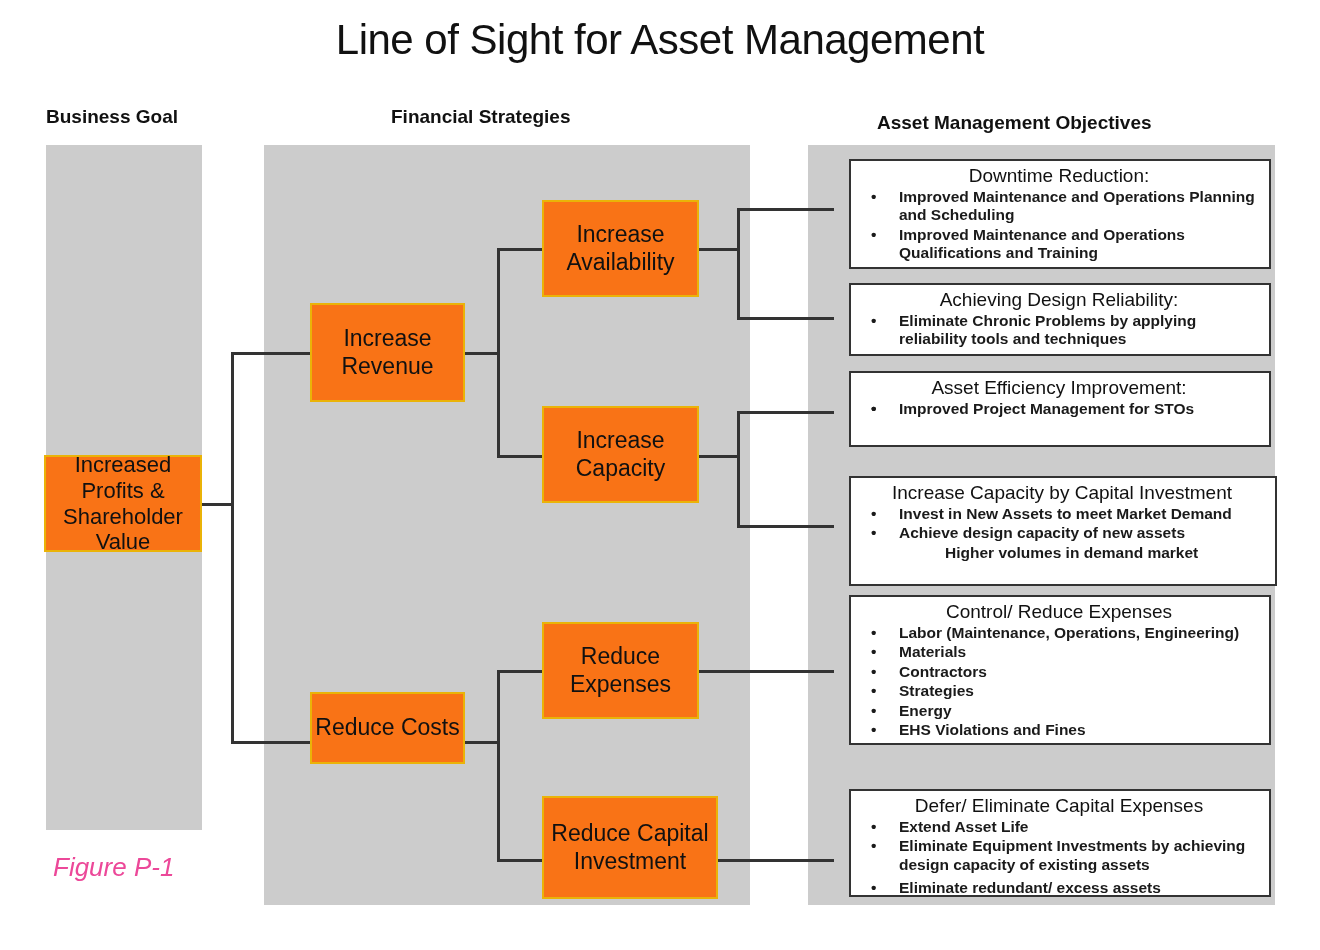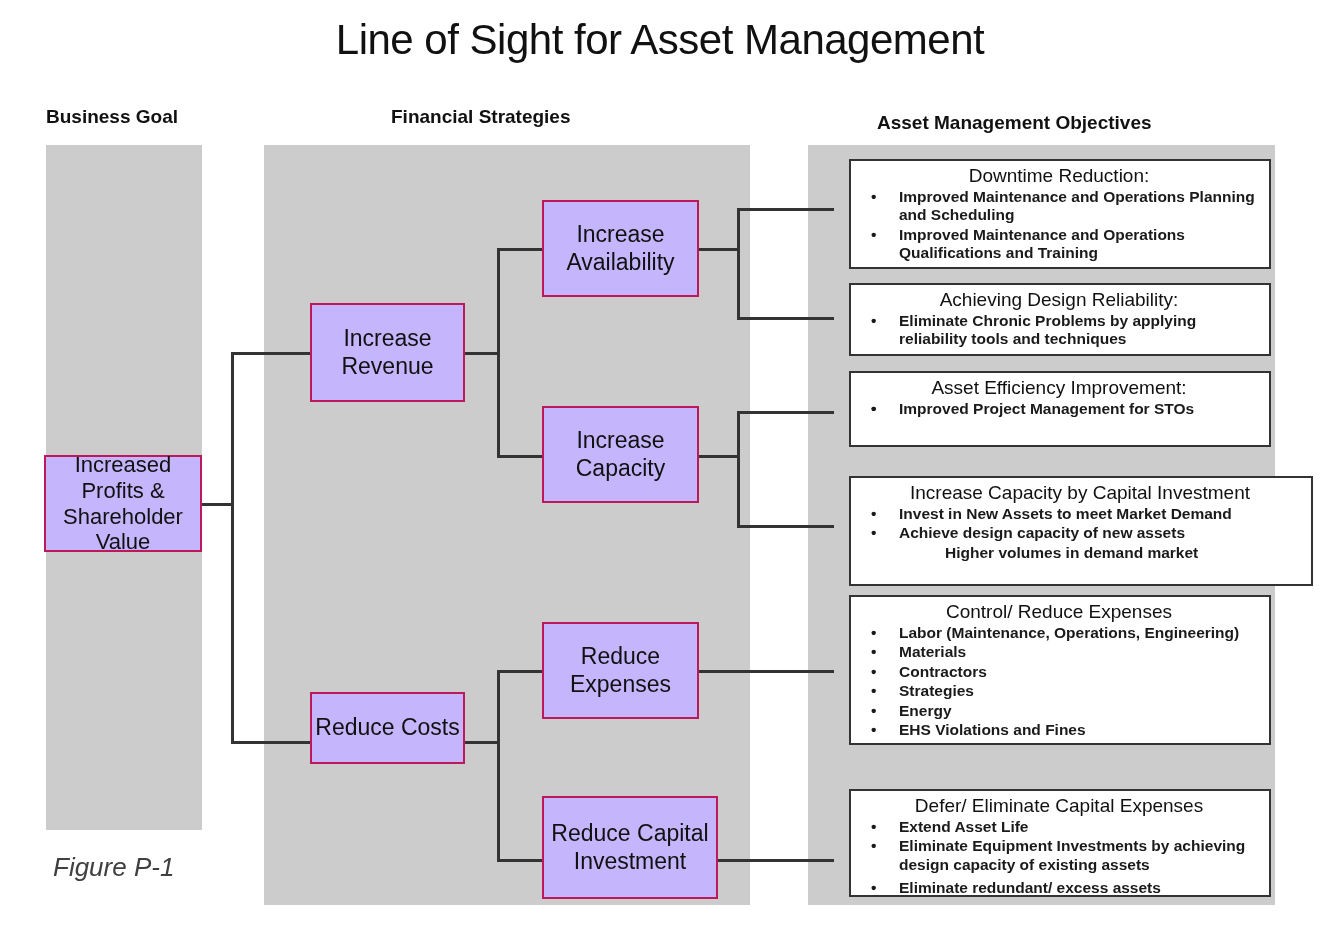--- a/index.html
+++ b/index.html
@@ -44,22 +44,22 @@
 
   
   .band {
     position: absolute;
     background: #cccccc;
   }
 
   
   .node {
     position: absolute;
-    background: #c4b5fd;
-    border: 2px solid #be185d;
+    background: #f97316;
+    border: 2px solid #eab308;
     box-sizing: border-box;
     display: flex;
     align-items: center;
     justify-content: center;
     text-align: center;
     font-size: 23px;
     line-height: 1.18;
     color: #111111;
     z-index: 5;
   }
@@ -116,21 +116,21 @@
     z-index: 3;
   }
   .lnh { height: 3px; }
   .lnv { width: 3px; }
 
   
   .caption {
     position: absolute;
     font-size: 26px;
     font-style: italic;
-    color: #404040;
+    color: #ec4899;
     white-space: nowrap;
   }
 </style>
 </head>
 <body>
 
 <div id="canvas">
 
   <div class="chart-title">Line of Sight for Asset Management</div>
 
@@ -232,21 +232,21 @@
       <li>
         <span class="bullet">•</span>
       </li>
       <li>
         <span class="bullet">•</span>
         <span>Improved Project Management for STOs</span>
       </li>
     </ul>
   </div>
 
-  <div class="objective" style="left:833px; top:476px; width:464px; height:110px;">
+  <div class="objective" style="left:833px; top:476px; width:428px; height:110px;">
     <div class="obj-title">Increase Capacity by Capital Investment</div>
     <ul class="obj-list">
       <li>
         <span class="bullet">•</span>
         <span>Invest in New Assets to meet Market Demand</span>
       </li>
       <li>
         <span class="bullet">•</span>
         <span>Achieve design capacity of new assets</span>
       </li>

